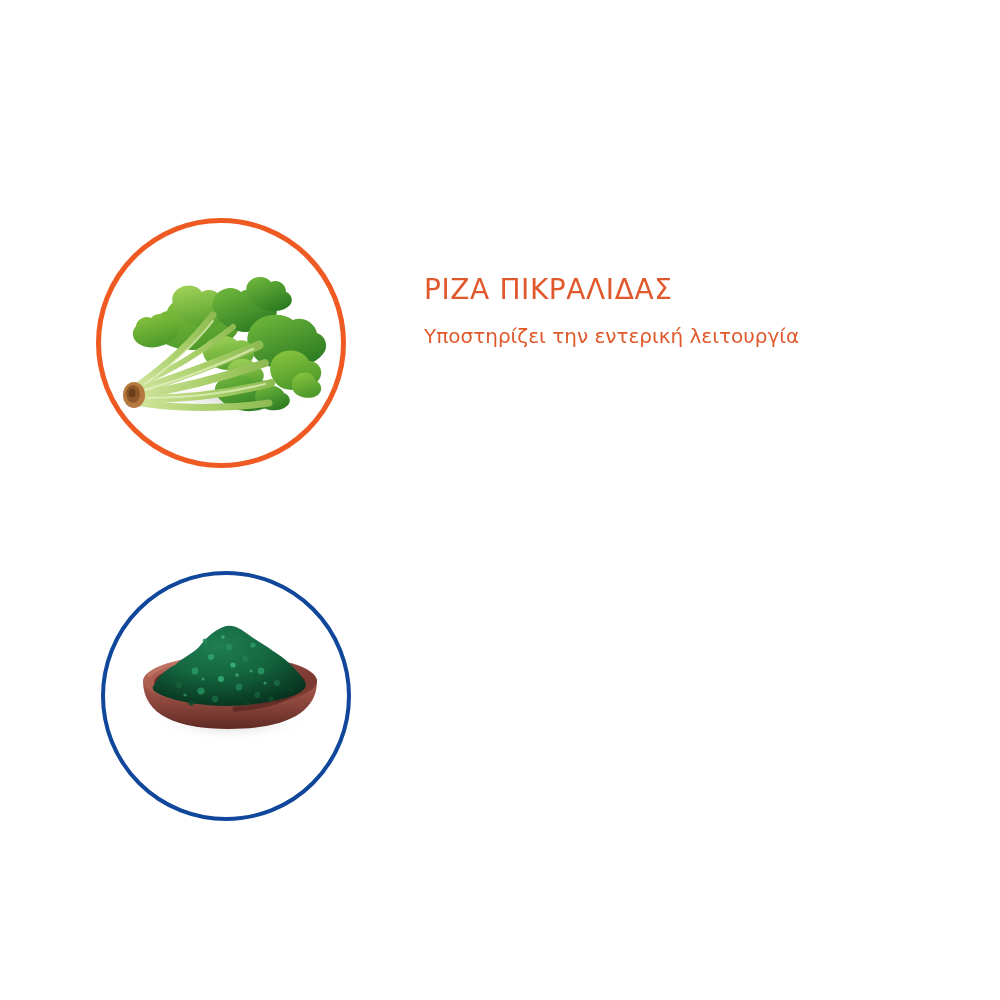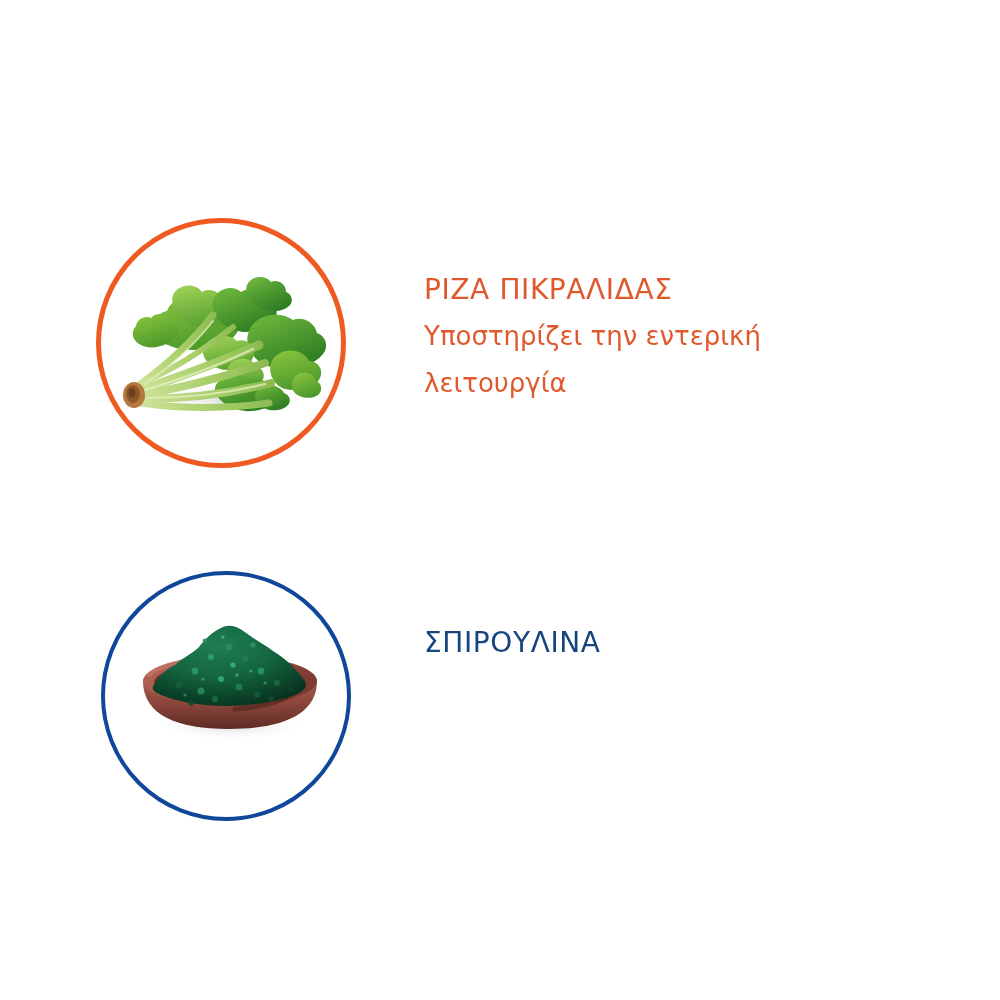--- a/index.html
+++ b/index.html
@@ -61,21 +61,21 @@
   .row-2 .text-block { margin-left: 73px; }
 
   .ing-title {
     font-size: 28px;
     line-height: 47px;
     letter-spacing: 0.6px;
     font-weight: 400;
     white-space: nowrap;
   }
   .ing-desc {
-    font-size: 26px;
+    font-size: 20px;
     line-height: 47px;
     font-weight: 400;
     max-width: 400px;
   }
   .c-orange { color: #e0592c; }
   .c-blue   { color: #16447e; }
 </style>
 </head>
 <body>
 
@@ -248,17 +248,16 @@
             <circle cx="98" cy="104" r="1.6" fill="#4ac78c"></circle>
             <circle cx="160" cy="108" r="1.6" fill="#4ac78c"></circle>
             <circle cx="80" cy="120" r="1.6" fill="#3fb77f"></circle>
             <circle cx="146" cy="96" r="1.6" fill="#52cb92"></circle>
           </g>
         </svg>
       </div>
     </div>
 
     <div class="text-block">
-      <div class="ing-title c-blue">ΣΠΙΡΟΥΛΙΝΑ</div>
     </div>
   </div>
 
 </div>
 
 </body></html>

